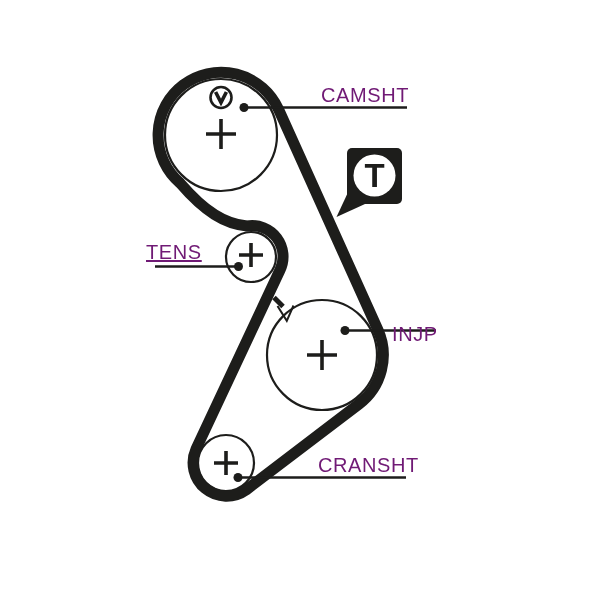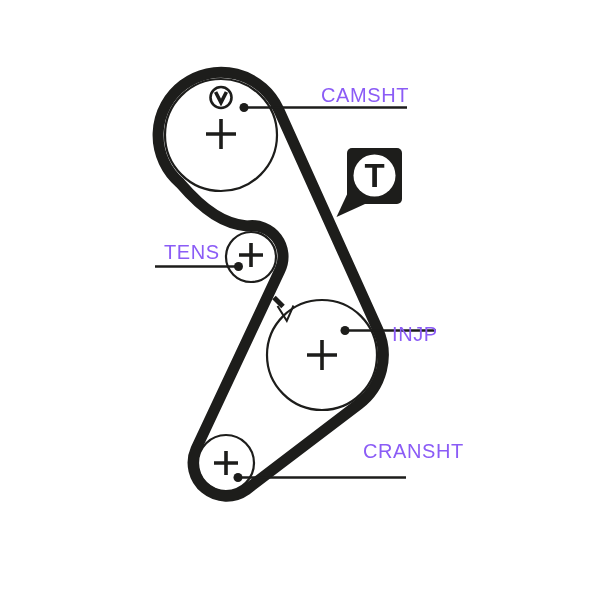--- a/index.html
+++ b/index.html
@@ -15,31 +15,31 @@
     font-family: "Liberation Sans", sans-serif;
     overflow: hidden;
   }
   .stage svg.drawing {
     position: absolute;
     left: 0;
     top: 0;
   }
   .part-label {
     position: absolute;
-    color: #8b5cf6;
+    color: #701a75;
     font-size: 20px;
     line-height: 20px;
     letter-spacing: 0.6px;
     white-space: nowrap;
     user-select: none;
   }
   .label-camsht  { left: 321px; top: 85px;  }
-  .label-tens    { left: 164px; top: 242px; }
+  .label-tens    { left: 146px; top: 242px; text-decoration: underline; }
   .label-injp    { left: 392px; top: 324px; }
-  .label-cransht { left: 318px; top: 441px; margin-left: 45px; }
+  .label-cransht { left: 318px; top: 455px; }
 </style>
 </head>
 <body>
 
 <div class="stage">
 
   <svg class="drawing" width="600" height="589" viewBox="0 0 600 589">
 
     <circle cx="221" cy="135" r="56" fill="none" stroke="#1d1d1b" stroke-width="2.2"></circle>
     <circle cx="251" cy="257" r="25" fill="none" stroke="#1d1d1b" stroke-width="2.2"></circle>

